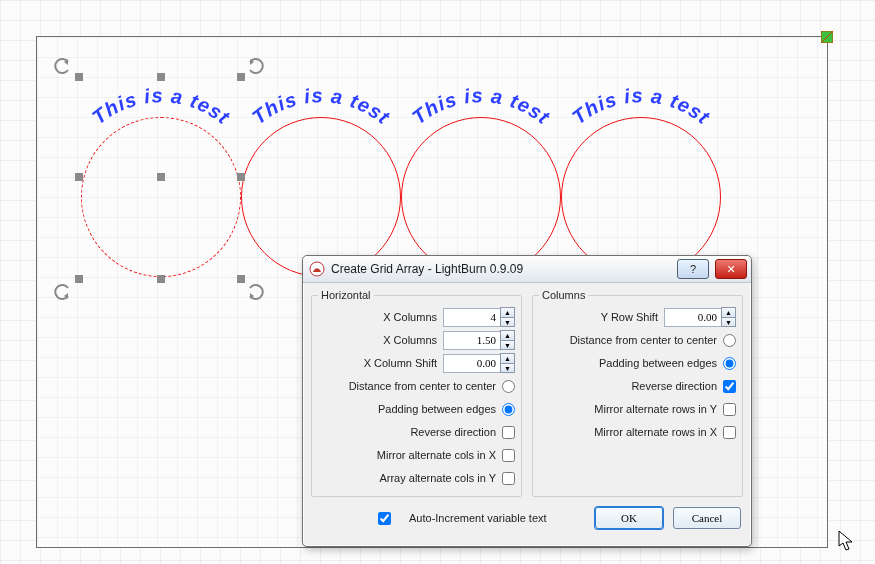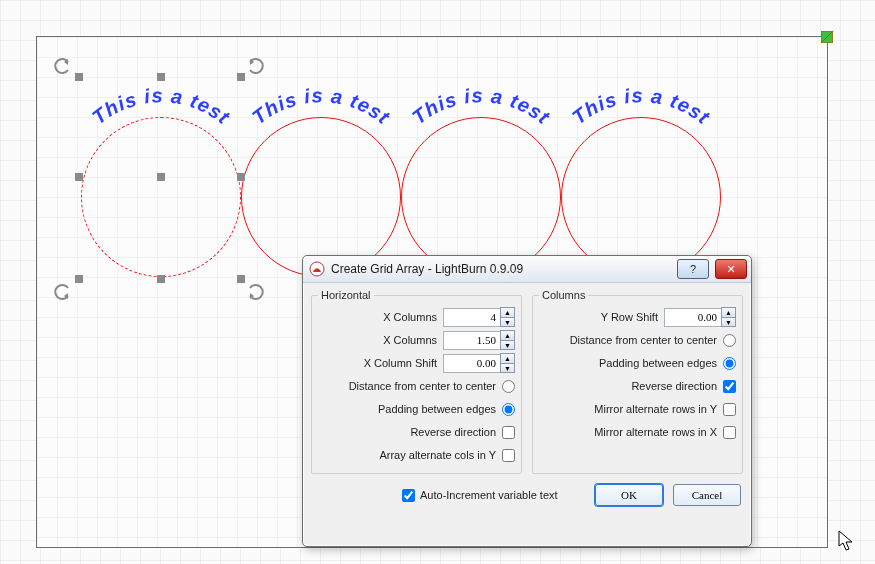--- a/index.html
+++ b/index.html
@@ -56,21 +56,21 @@
   .row{display:flex;align-items:center;justify-content:flex-end;gap:6px;height:22px;margin:1px 0;}
   .row label{flex:1;text-align:right;color:#222;}
   .spin{display:inline-flex;align-items:center;}
   .spin input{width:48px;height:17px;border:1px solid #a7b2c0;background:#fff;text-align:right;padding:0 4px;font:11px "Segoe UI";outline:none;}
   .spin .spinbtns{display:flex;flex-direction:column;margin-left:-1px;}
   .spin .spinbtns button{width:15px;height:10px;border:1px solid #8a98aa;background:linear-gradient(#f7faff,#d9e4f0);padding:0;font-size:7px;line-height:1;cursor:pointer;}
   .spin .spinbtns button:first-child{border-bottom:none;}
   input[type=radio],input[type=checkbox]{margin:0;width:13px;height:13px;}
 
   .footer{display:flex;align-items:center;gap:10px;padding:6px 10px 8px;}
-  .footer .auto{display:flex;align-items:center;gap:5px;margin-left:89px;}
+  .footer .auto{display:flex;align-items:center;gap:18px;margin-left:65px;}
   .footer .spacer{flex:1;}
   .btn{min-width:68px;height:22px;border:1px solid #6f849e;border-radius:3px;background:linear-gradient(#f7fbff,#e1ecf5);cursor:pointer;font:11px "Segoe UI";}
   .btn.default{box-shadow:0 0 0 1px #2b7bd9;border-color:#2b7bd9;}
 
   .cursor{position:absolute;left:838px;top:530px;width:18px;height:22px;}
 </style>
 </head>
 <body>
 
 <div class="canvas">
@@ -213,20 +213,24 @@
         </div>
       <div class="row">
           <label>Padding between edges</label>
           <input type="radio" name="hsp" checked="" style="">
         </div>
       <div class="row">
           <label>Reverse direction</label>
           <input type="checkbox" style="">
         </div>
       <div class="row">
+          <label>Mirror alternate cols in X</label>
+          <input type="checkbox" style="">
+        </div>
+      <div class="row">
           <label>Array alternate cols in Y</label>
           <input type="checkbox" style="">
         </div>
     </fieldset>
 
     <fieldset>
       <legend>Columns</legend>
       <div class="row">
           <label>Y Row Shift</label>
         <span class="spin">

